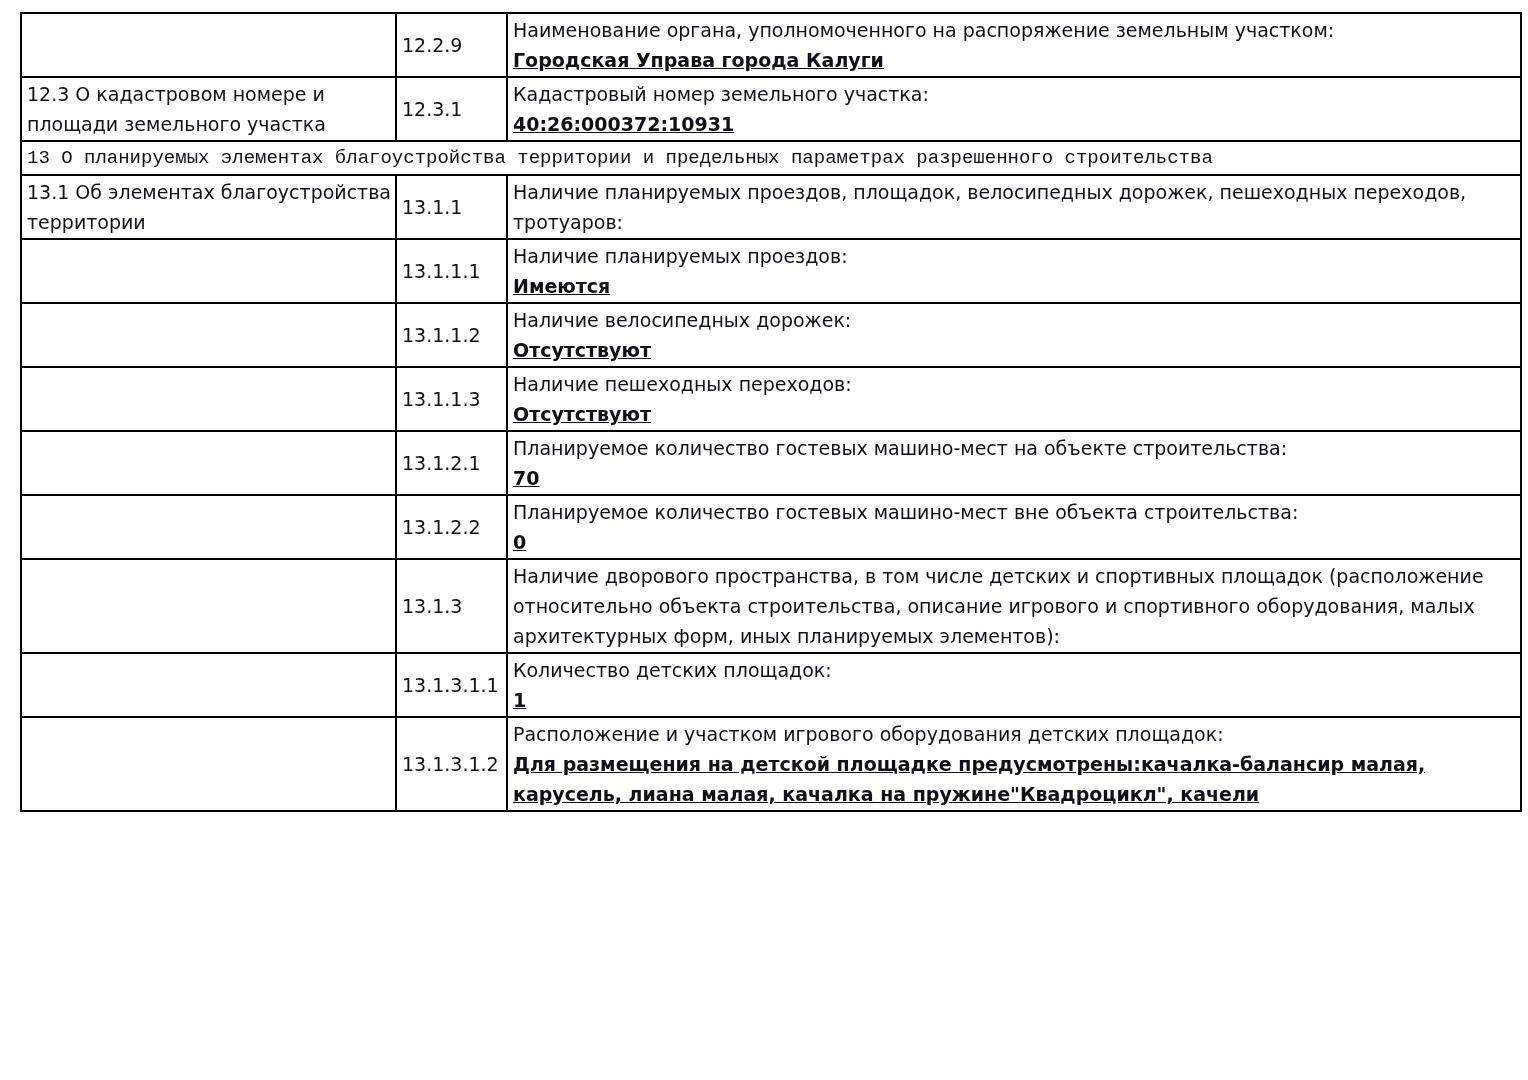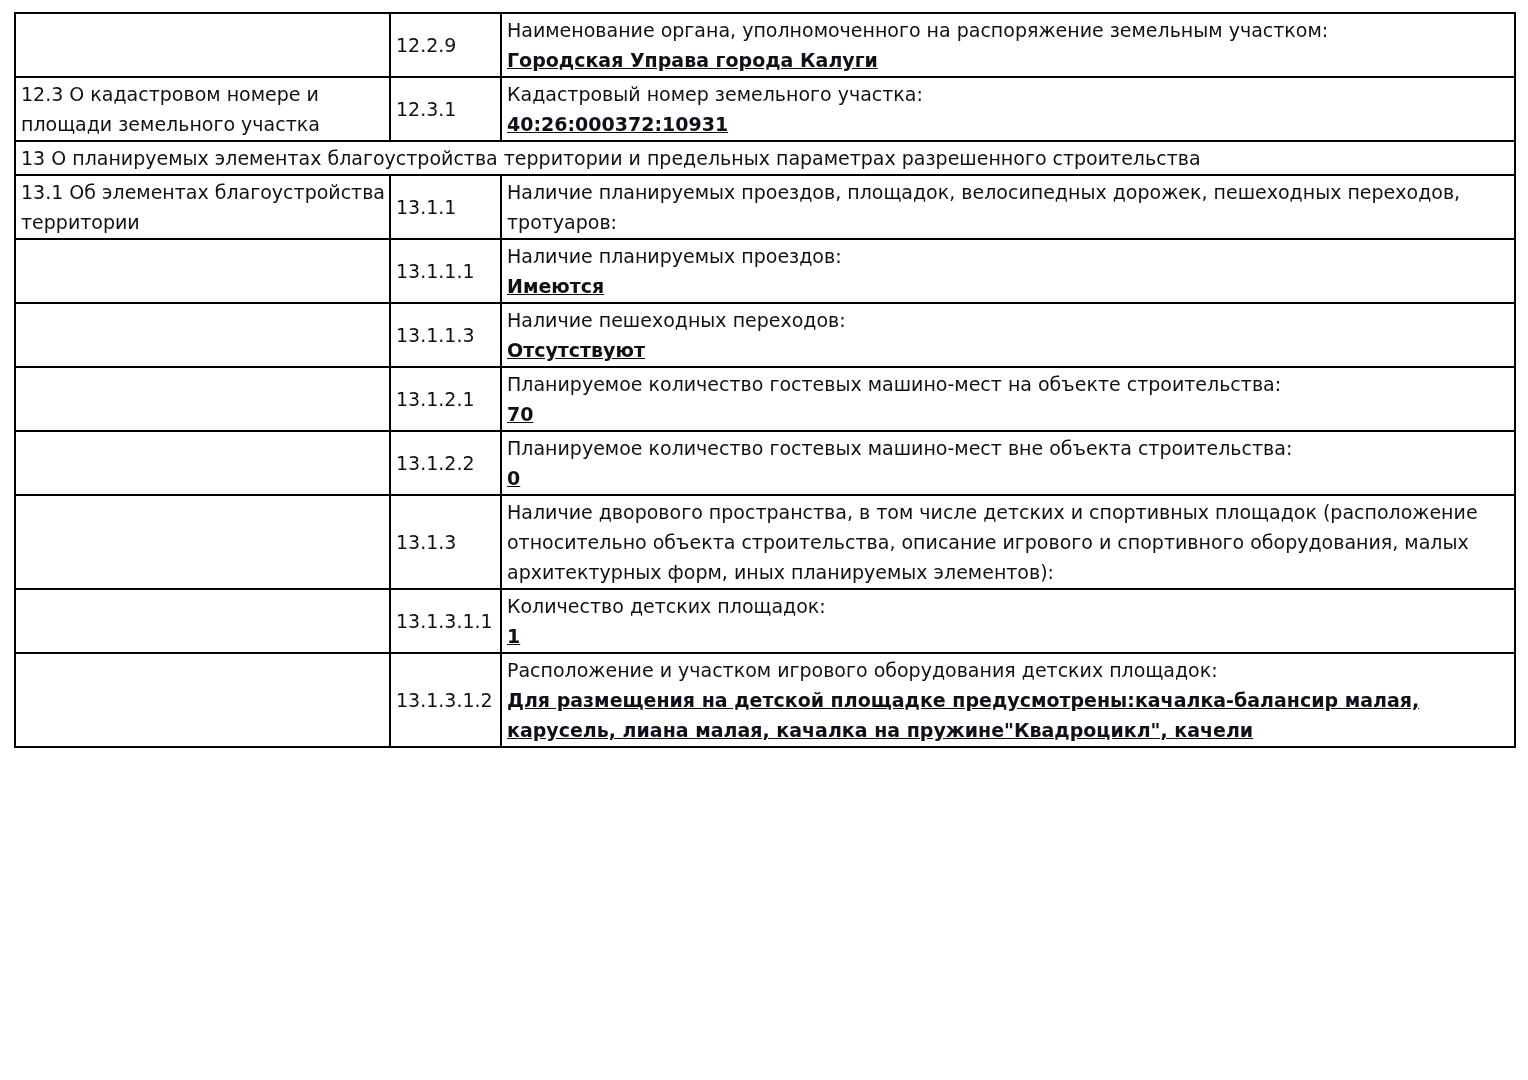--- a/index.html
+++ b/index.html
@@ -8,21 +8,21 @@
     background: #ffffff;
   }
   body {
     width: 1528px;
     height: 1080px;
     font-family: "DejaVu Sans", "Liberation Sans", sans-serif;
     color: #10101a;
     overflow: hidden;
   }
   .page {
-    padding: 12px 12px 0 14px;
+    padding: 12px 12px 0 20px;
   }
   table.decl {
     border-collapse: collapse;
     table-layout: fixed;
     width: 1500px;
   }
   table.decl td {
     border: 2px solid #000000;
     vertical-align: middle;
     font-size: 19px;
@@ -32,20 +32,21 @@
   }
   col.c1 { width: 375px; }
   col.c2 { width: 111px; }
   col.c3 { width: 1014px; }
   td.num {
     padding-left: 4px;
     padding-right: 2px;
   }
   td.section-header {
     font-weight: normal;
+    font-family: Liberation Mono, monospace;
   }
   .value {
     font-weight: bold;
     text-decoration: underline;
   }
 </style>
 </head>
 <body>
 
 <div class="page">
@@ -90,20 +91,28 @@
 
   <tr>
     <td class="section"></td>
     <td class="num">13.1.1.1</td>
     <td class="content">
       <div class="label">Наличие планируемых проездов:</div>
       <div class="value">Имеются</div>
     </td>
   </tr>
 
+  <tr>
+    <td class="section"></td>
+    <td class="num">13.1.1.2</td>
+    <td class="content">
+      <div class="label">Наличие велосипедных дорожек:</div>
+      <div class="value">Отсутствуют</div>
+    </td>
+  </tr>
 
   <tr>
     <td class="section"></td>
     <td class="num">13.1.1.3</td>
     <td class="content">
       <div class="label">Наличие пешеходных переходов:</div>
       <div class="value">Отсутствуют</div>
     </td>
   </tr>
 

